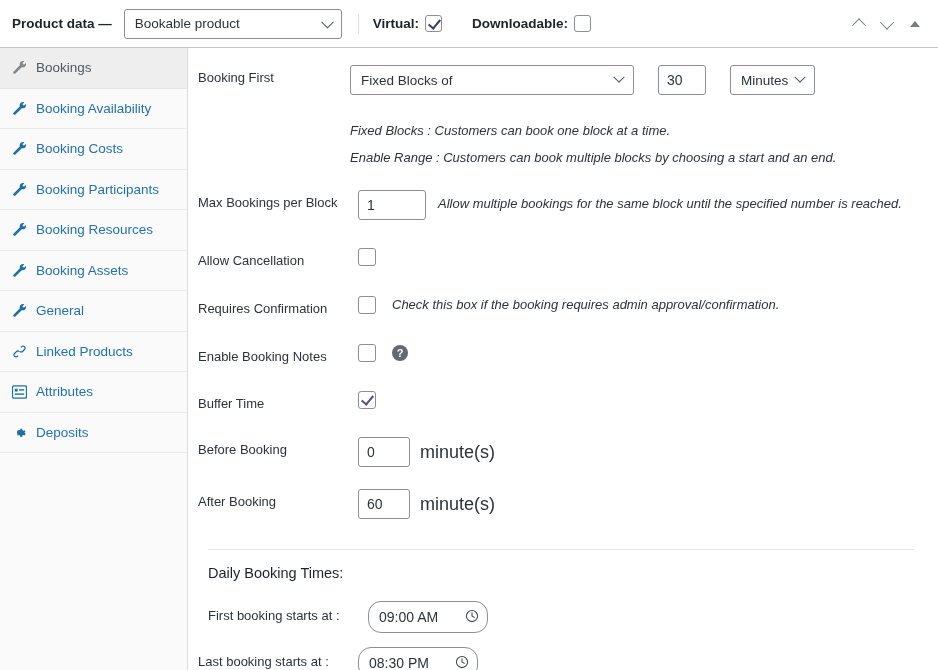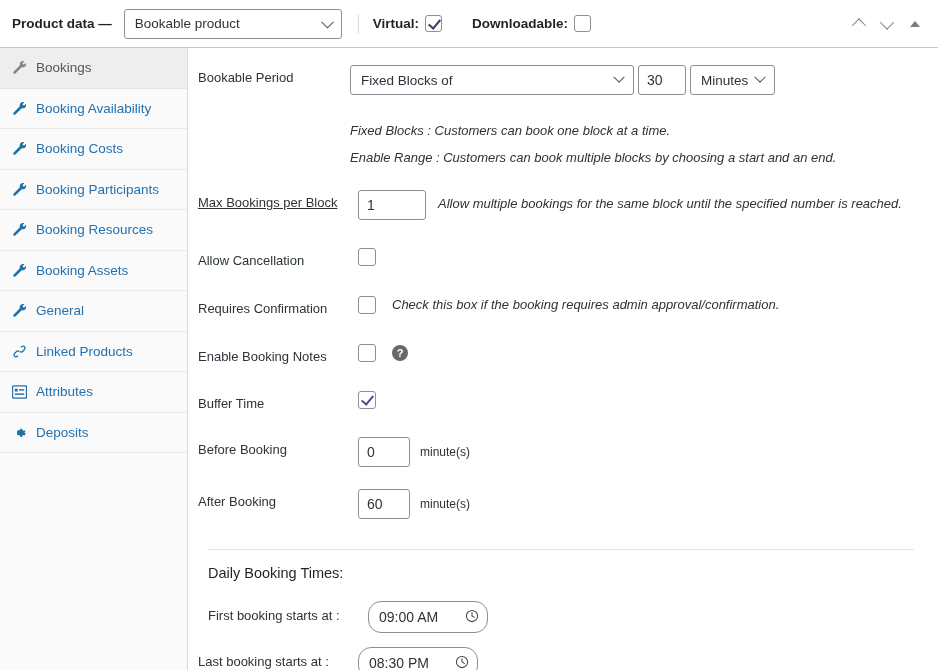--- a/index.html
+++ b/index.html
@@ -259,21 +259,21 @@
     border-radius: 13px;
     background: #fff;
     display: flex;
     align-items: center;
     justify-content: space-between;
     padding: 0 8px 0 10px;
     font-size: 14px;
     color: #2c3338;
     cursor: text;
   }
-  .minutes-lbl { font-size: 12px; color: #2c3338; }
+  .minutes-lbl { font-size: 18px; color: #2c3338; }
 </style>
 </head>
 <body>
 
 <div class="panel">
 
   <div class="pd-header">
     <span class="pd-title">Product data —</span>
 
     <div class="type-select">
@@ -404,40 +404,40 @@
         </span>
         <span>Deposits</span>
       </div>
 
       <div class="sb-rest"></div>
     </div>
 
     <div class="content">
 
       <div class="row" style="padding-top:17px;">
-        <div class="lbl">Bookable Period</div>
+        <div class="lbl">Booking First</div>
         <div class="fields">
-          <div style="display:flex; align-items:center; gap:4px;">
+          <div style="display:flex; align-items:center; gap:24px;">
             <div class="sel" style="width:284px; padding:0 10px;">
               <span style="flex:1;">Fixed Blocks of</span>
               <span class="chev2"></span>
             </div>
             <input class="txtin" style="width: 48px; text-align: left;" value="30">
             <div class="sel" style="padding:0 10px;">
               <span>Minutes</span>
               <span class="chev2"></span>
             </div>
           </div>
           <div class="desc" style="margin-top:27px;">Fixed Blocks : Customers can book one block at a time.</div>
           <div class="desc" style="margin-top:8px;">Enable Range : Customers can book multiple blocks by choosing a start and an end.</div>
         </div>
       </div>
 
       <div class="row" style="padding-top:22px;">
-        <div class="lbl" style="width:160px;text-decoration:underline;">Max Bookings per Block</div>
+        <div class="lbl" style="width:160px;">Max Bookings per Block</div>
         <div class="fields" style="display:flex; align-items:center; gap:12px;">
           <input class="txtin" style="width: 68px;" value="1">
           <span class="desc">Allow multiple bookings for the same block until the specified number is reached.</span>
         </div>
       </div>
 
       <div class="row" style="padding-top:28px;">
         <div class="lbl" style="width:160px;">Allow Cancellation</div>
         <div class="fields" style="display:flex; align-items:center;">
           <span class="cbox" style="width:18px;height:18px;"></span>

